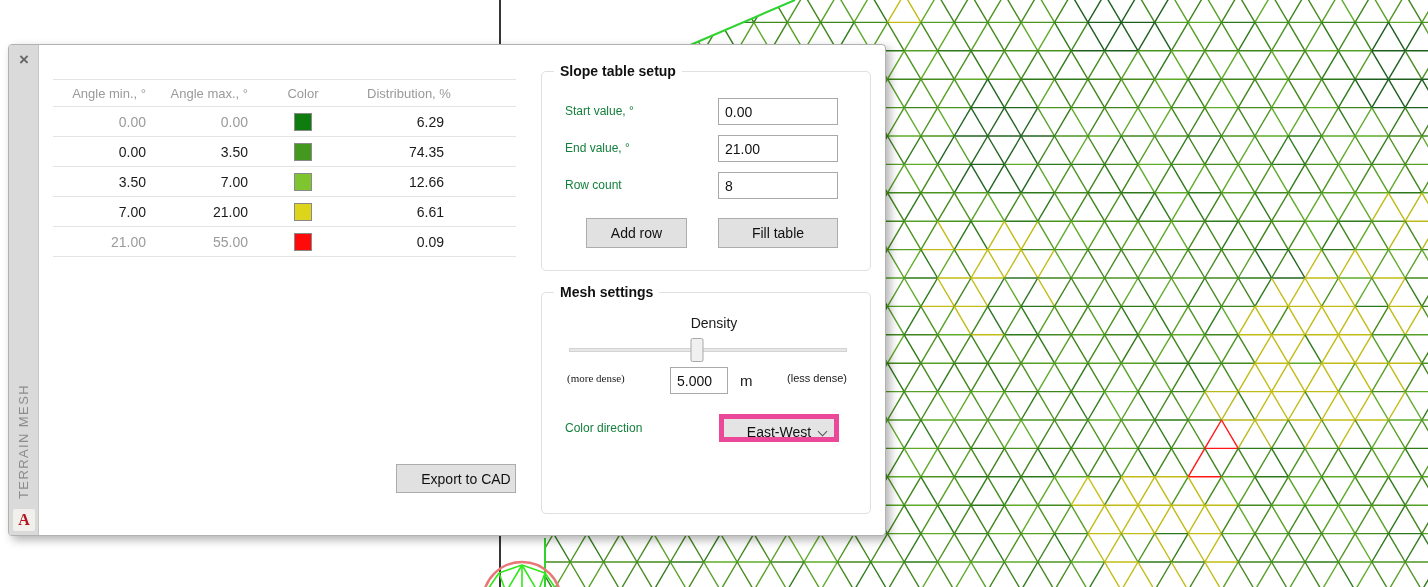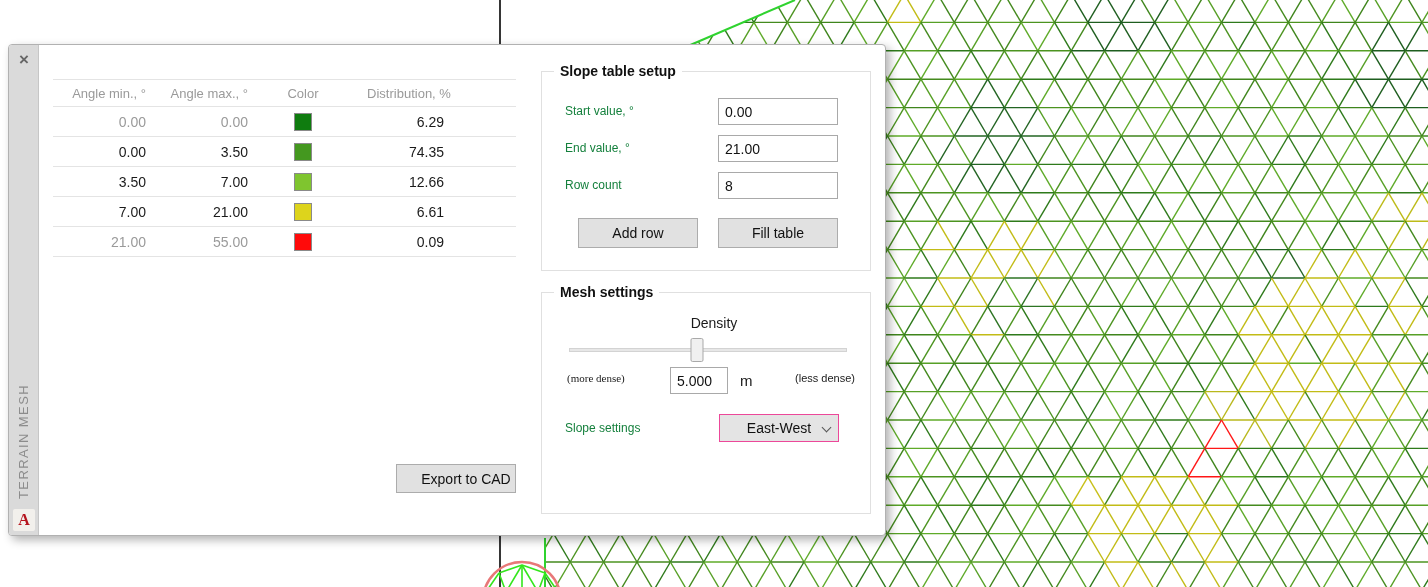--- a/index.html
+++ b/index.html
@@ -44,21 +44,21 @@
   .thead .c-dist { text-align:center; padding-right:56px; }
   .muted .c-min, .muted .c-max { color:#9a9a9a; }
   .swatch { display:inline-block; width:18px; height:18px; border:1px solid #8a8a8a;
             vertical-align:middle; cursor:pointer; }
   .swatch.textured { background-image:radial-gradient(circle 1px at 3px 3px, rgba(255,255,150,.85) 55%, transparent 60%),
                      radial-gradient(circle 1px at 9px 8px, rgba(220,255,120,.8) 55%, transparent 60%),
                      radial-gradient(circle 1px at 5px 13px, rgba(255,255,140,.7) 55%, transparent 60%),
                      radial-gradient(circle 1px at 13px 4px, rgba(230,255,130,.8) 55%, transparent 60%); }
 
   
-  .groupbox { position:absolute; border:1px solid #e0e0e0; border-radius:0; background:#fff; }
+  .groupbox { position:absolute; border:1px solid #e0e0e0; border-radius:5px; background:#fff; }
   .groupbox .legend { position:absolute; top:-9px; left:12px; background:#fff;
                       padding:0 6px; font-weight:bold; font-size:14px; color:#111; }
   #slope-setup-box { left:532px; top:26px;  width:330px; height:200px; }
   #mesh-settings-box { left:532px; top:247px; width:330px; height:222px; }
 
   .fieldlabel { position:absolute; font-size:12px; color:#15803d; line-height:27px; }
   .textinput { position:absolute; width:120px; height:27px; border:1px solid #a9a9a9;
                font-family:"Liberation Sans", sans-serif; font-size:14px; color:#111;
                padding:0 6px; background:#fff; outline:none; }
   .btn { position:absolute; height:30px; background:#e1e1e1; border:1px solid #acacac;
@@ -68,26 +68,26 @@
   
   .density-title { position:absolute; left:16px; right:0; top:22px; text-align:center;
                    font-size:14px; color:#1a1a1a; }
   .slider-wrap { position:absolute; left:27px; top:44px; width:278px; height:26px; }
   .slider-track { position:absolute; left:0; right:0; top:11px; height:4px;
                   background:#e7e7e7; border:1px solid #d3d3d3; }
   .slider-thumb { position:absolute; top:1px; width:13px; height:24px;
                   background:#f0f0f0; border:1px solid #a9a9a9; border-radius:2px;
                   transform:translateX(-50%); cursor:pointer; }
   .hint { position:absolute; top:79px; font-size:11px; color:#1a1a1a; }
-  .hint.left { left:25px;font-family:Liberation Serif, serif; } .hint.right { right:15px; }
+  .hint.left { left:25px;font-family:Liberation Serif, serif; } .hint.right { right:23px; }
   #density-input { left:128px; top:74px; width:58px; }
   .unit { position:absolute; left:198px; top:74px; line-height:27px; font-size:15px; color:#1a1a1a; }
 
   .dropdown { position:absolute; left:177px; top:121px; width:120px; height:28px;
-              background:#e4e4e4; border:1px solid #ec4899; cursor:pointer;
+              background:#e4e4e4; border:5px solid #ec4899; cursor:pointer;
               font-size:14px; color:#111; text-align:center; line-height:26px; }
   .dropdown .chev { position:absolute; right:8px; top:9px; width:7px; height:7px;
                     border-right:1.6px solid #555; border-bottom:1.6px solid #555;
                     transform:rotate(45deg); }
 </style>
 </head>
 <body>
 
 <div id="stage">
 
@@ -2168,41 +2168,41 @@
 
       <div class="fieldlabel" style="left:23px; top:26px;">Start value, °</div>
       <input class="textinput" style="left: 176px; top: 26px;" value="0.00">
 
       <div class="fieldlabel" style="left:23px; top:63px;">End value, °</div>
       <input class="textinput" style="left: 176px; top: 63px;" value="21.00">
 
       <div class="fieldlabel" style="left:23px; top:100px;">Row count</div>
       <input class="textinput" style="left: 176px; top: 100px;" value="8">
 
-      <button class="btn" style="left:36px; top:146px; width:120px;">Add row</button>
+      <button class="btn" style="left:44px; top:146px; width:101px;">Add row</button>
       <button class="btn" style="left:176px; top:146px; width:120px;">Fill table</button>
     </div>
 
     <div class="groupbox" id="mesh-settings-box">
       <span class="legend">Mesh settings</span>
 
       <div class="density-title">Density</div>
 
       <div class="slider-wrap">
         <div class="slider-track"></div>
         <div class="slider-thumb" id="density-thumb" style="left: 46%;"></div>
       </div>
 
       <div class="hint left">(more dense)</div>
       <div class="hint right">(less dense)</div>
 
       <input class="textinput" id="density-input" value="5.000" style="">
       <div class="unit">m</div>
 
-      <div class="fieldlabel" style="left:23px; top:121px; line-height:28px;">Slope settings</div>
+      <div class="fieldlabel" style="left:23px; top:121px; line-height:28px;">Color direction</div>
       <div class="dropdown">
         <span>East-West</span>
         <span class="chev"></span>
       </div>
 
     </div>
 
     <button class="btn" style="left:387px; top:419px; width:120px; height:29px;padding-left:20px;">Export to CAD</button>
   </div>
 </div>

